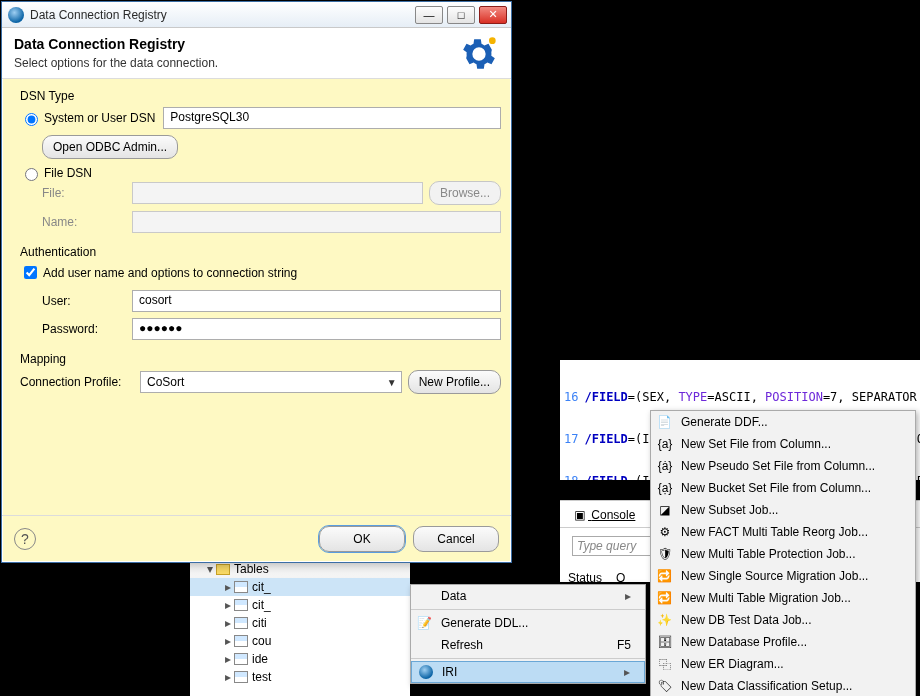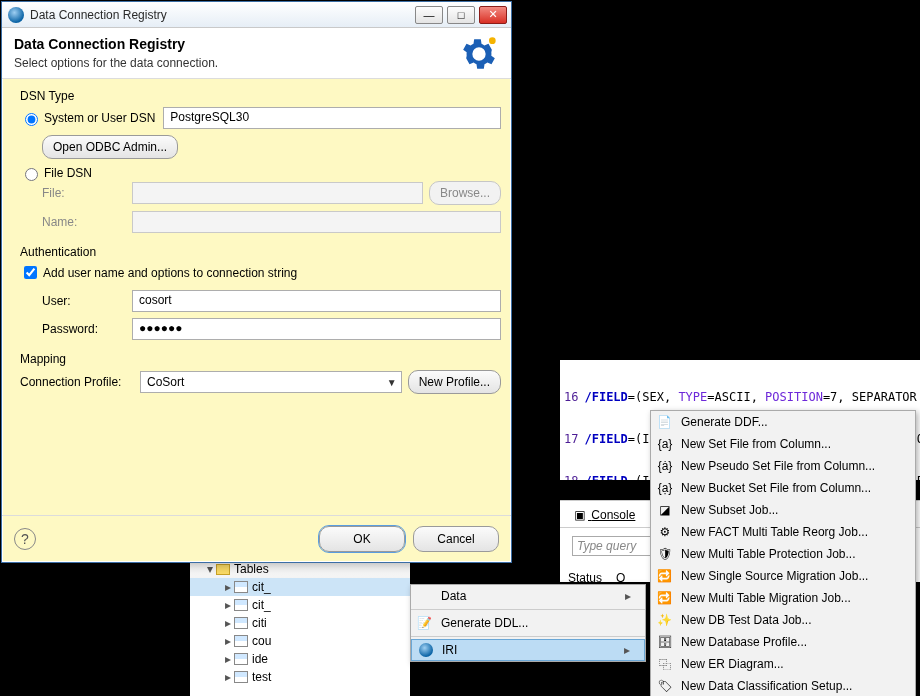--- a/index.html
+++ b/index.html
@@ -24,21 +24,21 @@
     width: 360px; height: 120px;
     background: #fff;
     font-family: Consolas, monospace;
     font-size: 12px;
     padding: 2px 4px;
     white-space: pre;
     overflow: hidden;
   }
   .editor-line { display: flex; }
   .gutter {
-    color: #4c1d95;
+    color: #3b82f6;
     width: 26px;
     text-align: right;
     padding-right: 6px;
   }
   .editor-text { }
   .editor-text .kw-slash { color: #0000C0; font-weight: bold; }
   .editor-text .kw-type { color: #6d28d9; }
 
   
   .console-panel {
@@ -349,20 +349,24 @@
     <div class="mi">
       <span>Data</span>
       <span class="ar">▸</span>
     </div>
     <div class="sep"></div>
     <div class="mi">
       <span class="ico">📝</span>
       <span>Generate DDL...</span>
       <span></span>
     </div>
+    <div class="mi">
+      <span>Refresh</span>
+      <span>F5</span>
+    </div>
     <div class="sep"></div>
     <div class="mi selected">
       <span class="ico">
         <span style="width:14px;height:14px;border-radius:50%;background:radial-gradient(circle at 40% 35%,#9ecff2,#0a63a5 70%);display:inline-block"></span>
       </span>
       <span>IRI</span>
       <span class="ar">▸</span>
     </div>
   </div>
 

